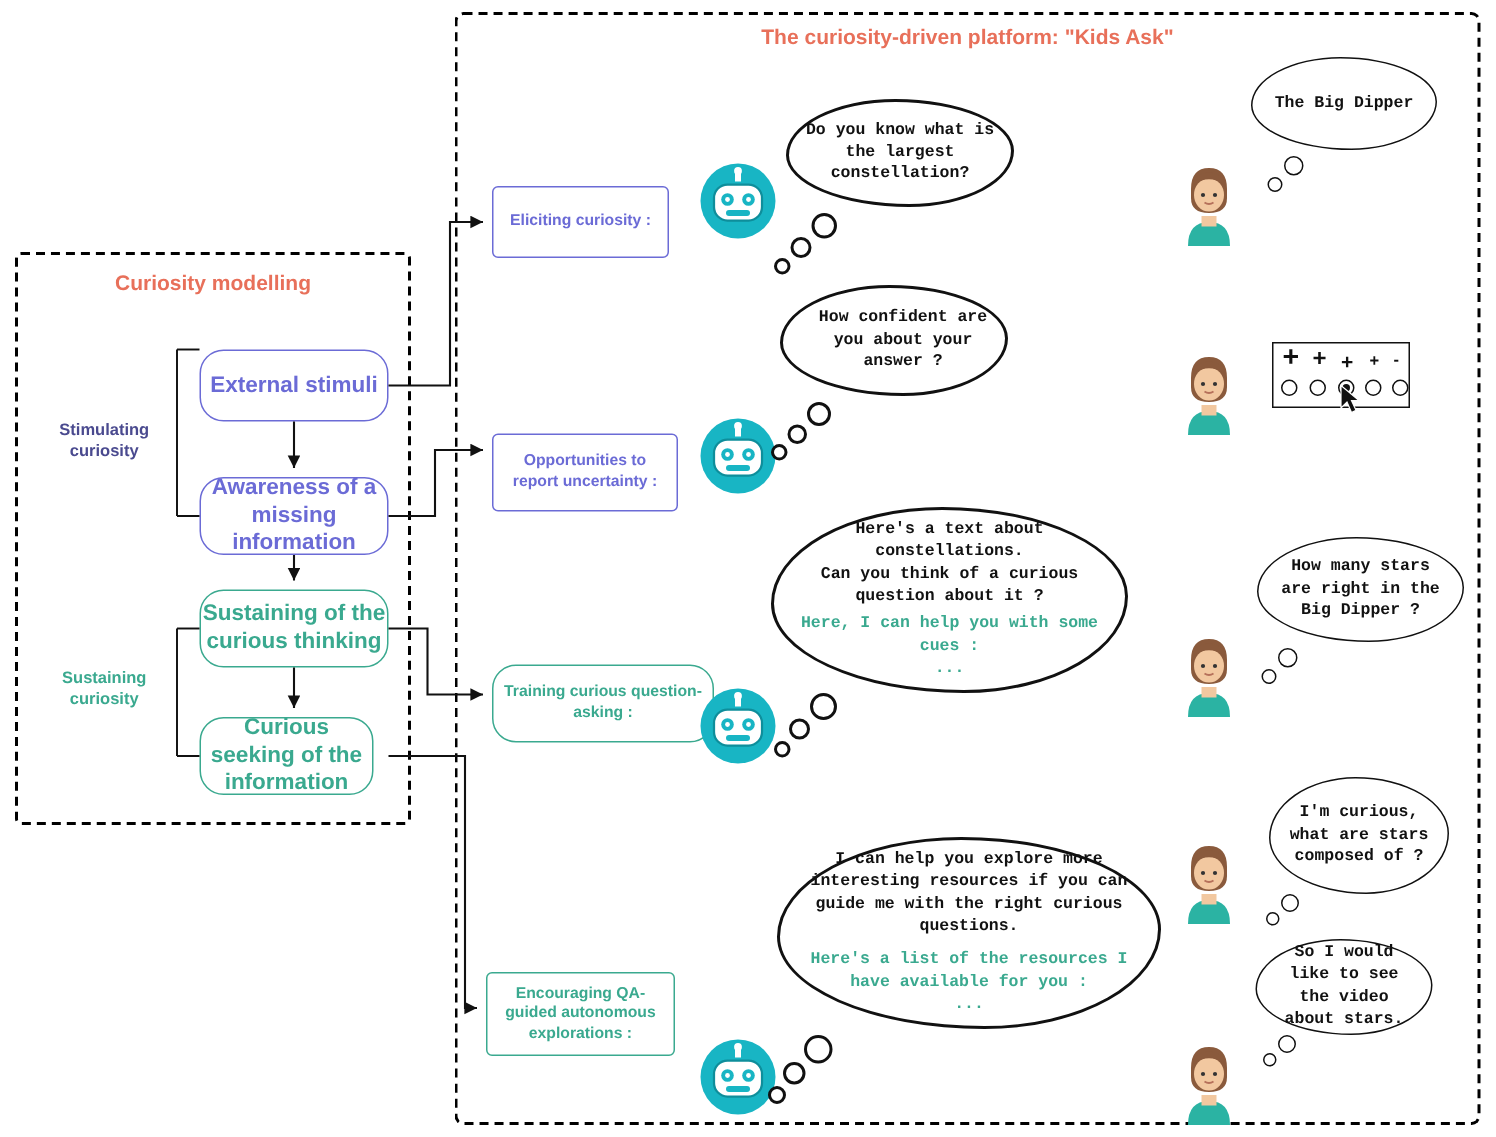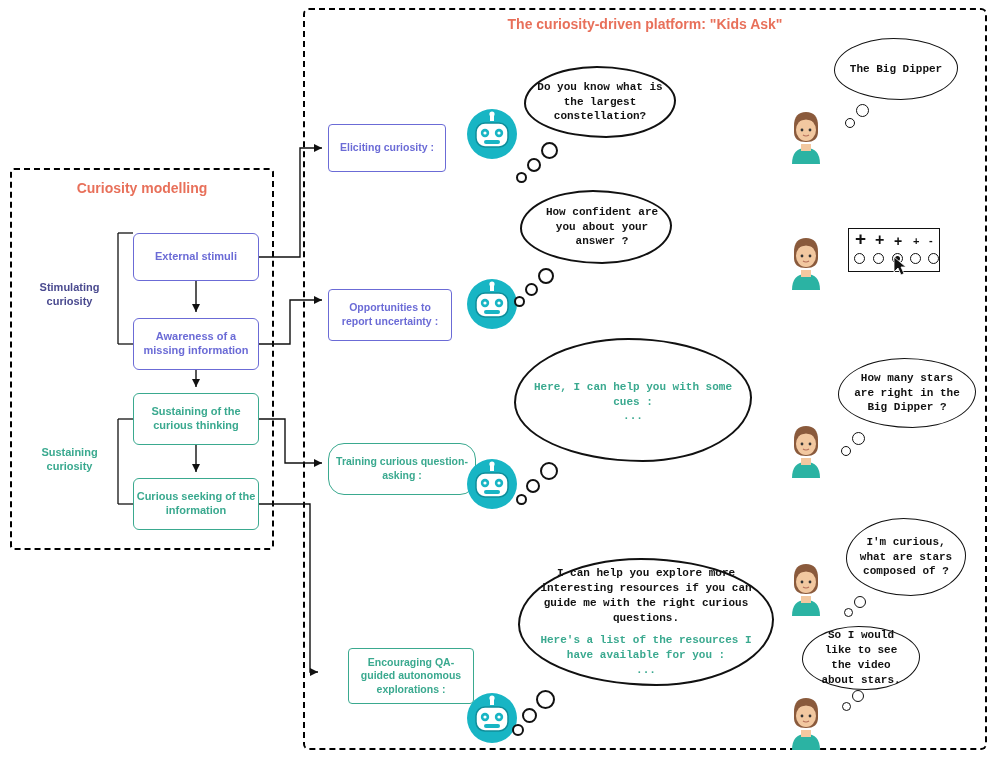--- a/index.html
+++ b/index.html
@@ -1,39 +1,39 @@
 <!DOCTYPE html>
 <html><head>
 <meta charset="utf-8">
 <style>
   html,body{margin:0;padding:0;}
   body{width:997px;height:758px;background:#ffffff;font-family:"Liberation Sans",sans-serif;position:relative;overflow:hidden;}
   .abs{position:absolute;}
   
   #left-panel{left:10px;top:168px;width:264px;height:382px;border:2px dashed #000;border-radius:4px;box-sizing:border-box;}
   #left-title{left:10px;top:180px;width:264px;text-align:center;color:#e8705a;font-weight:bold;font-size:14px;}
-  .box{box-sizing:border-box;border-radius:6px;text-align:center;font-weight:bold;font-size:11px;display:flex;align-items:center;justify-content:center;padding:2px 1px;line-height:1.25;}
+  .box{box-sizing:border-box;border-radius:16px;text-align:center;font-weight:bold;font-size:15px;display:flex;align-items:center;justify-content:center;padding:2px 1px;line-height:1.25;}
   .purple{border:1.5px solid #6b6bd6;color:#6b6bd6;background:#fff;}
   .teal{border:1.5px solid #3aa98f;color:#3aa98f;background:#fff;}
   #b-external{left:133px;top:233px;width:126px;height:48px;}
   #b-aware{left:133px;top:318px;width:126px;height:52px;}
   #b-elab{left:133px;top:393px;width:126px;height:52px;}
-  #b-seek{left:133px;top:478px;width:126px;height:52px;}
+  #b-seek{left:133px;top:478px;width:116px;height:52px;}
   .sidelabel{font-size:11px;font-weight:bold;text-align:center;line-height:1.3;}
   #lbl-stim{left:22px;top:280px;width:95px;color:#4a4a8f;}
   #lbl-sust{left:22px;top:445px;width:95px;color:#3aa98f;}
   
   #right-panel{left:303px;top:8px;width:684px;height:742px;border:2px dashed #000;border-radius:6px;box-sizing:border-box;}
   #right-title{left:303px;top:16px;width:684px;text-align:center;color:#e8705a;font-weight:bold;font-size:14px;}
   
   .stage{position:absolute;box-sizing:border-box;border-radius:4px;text-align:center;font-weight:bold;font-size:10.5px;display:flex;align-items:center;justify-content:center;padding:3px 5px;line-height:1.3;}
   #st1{left:328px;top:124px;width:118px;height:48px;}
   #st2{left:328px;top:289px;width:124px;height:52px;}
   #st3{left:328px;top:443px;width:148px;height:52px;border-radius:16px;}
-  #st4{left:324px;top:648px;width:126px;height:56px;margin-left:24px;}
+  #st4{left:324px;top:648px;width:126px;height:56px;}
   
   .bubble{position:absolute;background:#fff;border:2.5px solid #111;text-align:center;font-family:"Liberation Mono",monospace;font-weight:bold;font-size:11px;line-height:1.35;color:#111;display:flex;flex-direction:column;align-items:center;justify-content:center;padding:8px 10px;box-sizing:border-box;}
   .cloudy{border-radius:48% 52% 46% 54% / 52% 48% 52% 48%;}
   .thin{border-width:1.6px;}
   .cue{color:#3aa98f;}
   .tail{position:absolute;background:#fff;border:2.2px solid #111;border-radius:50%;}
   .tail.thin{border-width:1.5px;}
   
   .robot{position:absolute;width:52px;height:52px;}
   .kid{position:absolute;width:44px;height:56px;}
@@ -168,20 +168,22 @@
   <rect x="10" y="15" width="32" height="24" rx="9" fill="#fff" stroke="#0e8e9b" stroke-width="1.5"></rect>
   <circle cx="19" cy="25" r="4.2" fill="#18b5c4"></circle>
     <circle cx="33" cy="25" r="4.2" fill="#18b5c4"></circle>
   <circle cx="19" cy="25" r="1.6" fill="#fff"></circle>
     <circle cx="33" cy="25" r="1.6" fill="#fff"></circle>
   <rect x="18" y="32" width="16" height="4" rx="2" fill="#18b5c4"></rect>
   <rect x="24" y="7" width="4" height="6" fill="#fff"></rect>
     <circle cx="26" cy="6" r="2.6" fill="#fff"></circle>
 </svg>
 <div class="bubble cloudy" style="left:514px;top:338px;width:238px;height:124px;">
+  <span style="white-space:pre-line;">Here's a text about constellations.
+Can you think of a curious question about it ?</span>
   <span class="cue" style="white-space:pre-line;margin-top:4px;">Here, I can help you with some cues :
 ...</span>
 </div>
 <div class="tail" style="left:540px;top:462px;width:14px;height:14px;"></div>
 <div class="tail" style="left:526px;top:479px;width:10px;height:10px;"></div>
 <div class="tail" style="left:516px;top:494px;width:7px;height:7px;"></div>
 
 <svg class="kid" style="left:784px;top:422px;" viewBox="0 0 44 56">
   <path d="M10,18 q0,-14 12,-14 q12,0 12,14 l0,6 q0,10 -12,10 q-12,0 -12,-10 z" fill="#8a5a3c"></path>
   <ellipse cx="22" cy="22" rx="10" ry="11" fill="#f2c8a0"></ellipse>
@@ -233,15 +235,15 @@
 <svg class="kid" style="left:784px;top:694px;" viewBox="0 0 44 56">
   <path d="M10,18 q0,-14 12,-14 q12,0 12,14 l0,6 q0,10 -12,10 q-12,0 -12,-10 z" fill="#8a5a3c"></path>
   <ellipse cx="22" cy="22" rx="10" ry="11" fill="#f2c8a0"></ellipse>
   <path d="M12,15 q10,-7 20,0 l0,-4 q-10,-8 -20,0 z" fill="#8a5a3c"></path>
   <circle cx="18" cy="22" r="1.4" fill="#333"></circle>
     <circle cx="26" cy="22" r="1.4" fill="#333"></circle>
   <path d="M19,27 q3,2 6,0" stroke="#b5705a" stroke-width="1.2" fill="none"></path>
   <path d="M8,56 q0,-16 14,-16 q14,0 14,16 z" fill="#2bb3a3"></path>
   <rect x="17" y="36" width="10" height="7" fill="#f2c8a0"></rect>
 </svg>
-<div class="bubble cloudy thin" style="left:802px;top:626px;width:118px;height:64px;">So I would like to see the video about stars.</div>
+<div class="bubble cloudy thin" style="left:837px;top:626px;width:118px;height:64px;">So I would like to see the video about stars.</div>
 <div class="tail thin" style="left:852px;top:690px;width:10px;height:10px;"></div>
 <div class="tail thin" style="left:842px;top:702px;width:7px;height:7px;"></div>
 
 </body></html>

